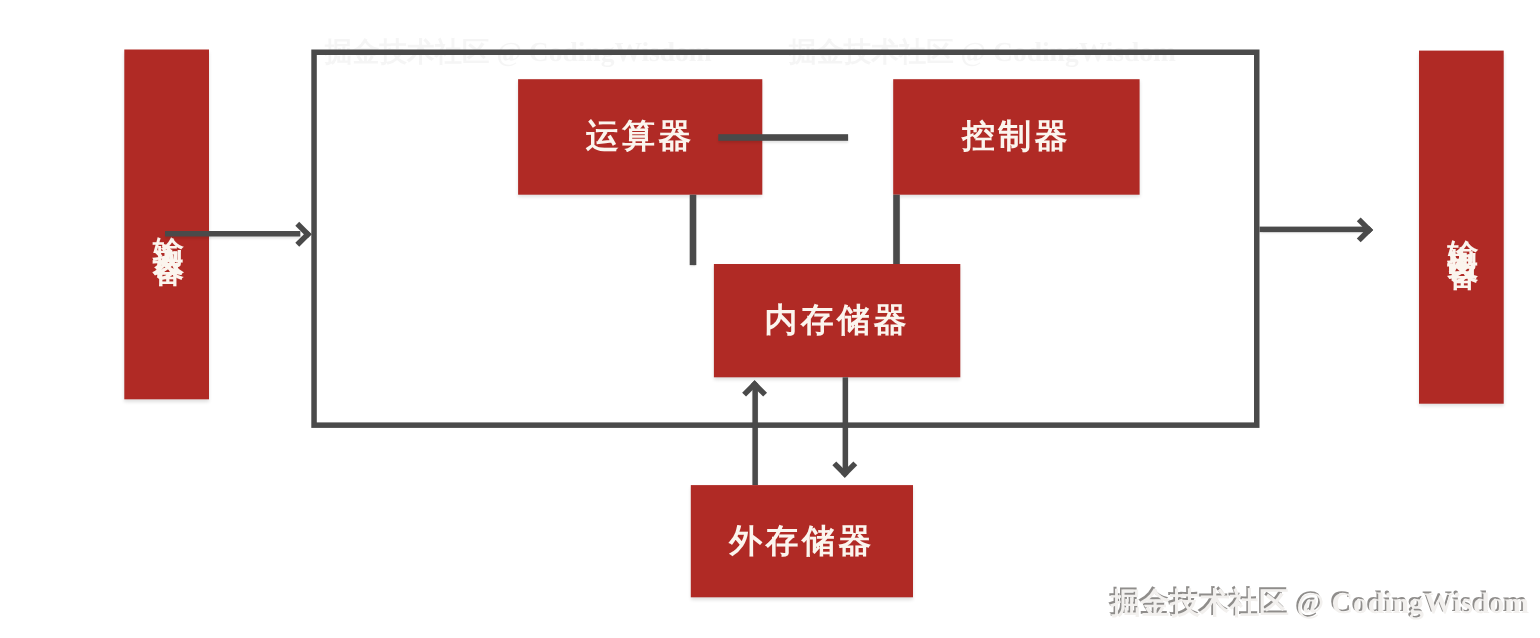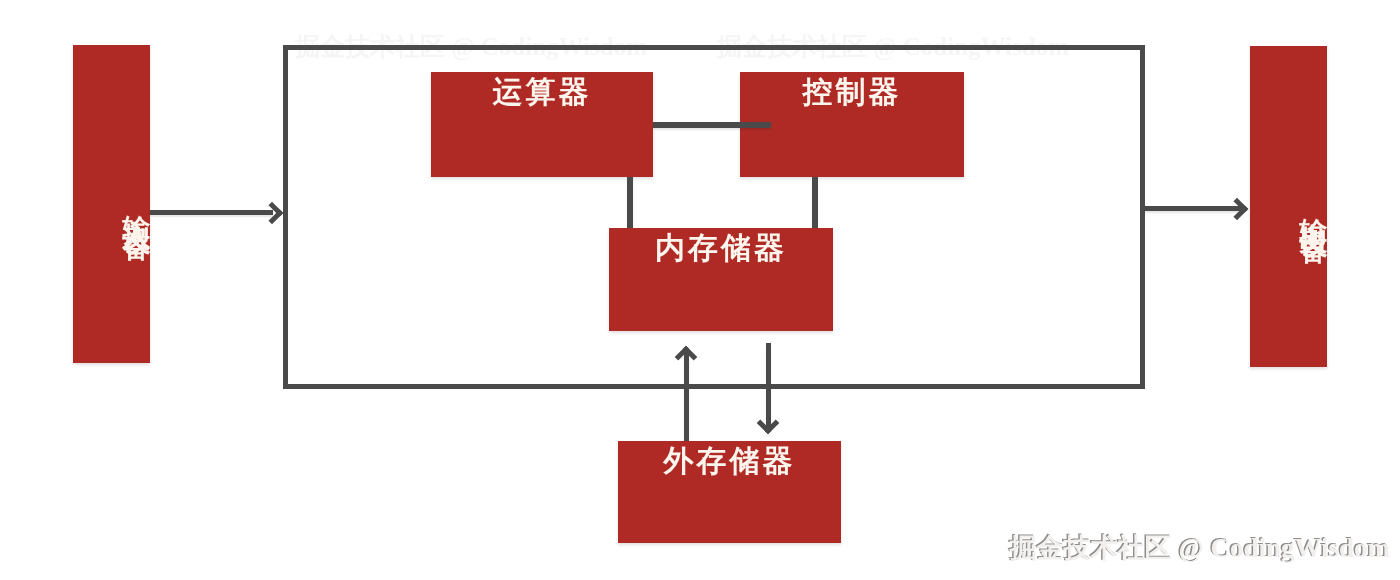--- a/index.html
+++ b/index.html
@@ -18,23 +18,25 @@
     background: var(--bg);
     overflow: hidden;
     font-family: Liberation Serif, serif;
   }
   
   .node {
     position: absolute;
     background: var(--node-fill);
     color: var(--node-text);
     display: flex;
+    align-items: center;
     justify-content: center;
     font-weight: bold;
     box-shadow: 0 2px 3px rgba(0,0,0,0.12);
+    margin-left: 40px;
   }
   .node-h { font-size: 30px; letter-spacing: 3px; }
   .node-v {
     writing-mode: vertical-rl;
     text-orientation: upright;
     font-size: 28px;
     letter-spacing: 6px;
     line-height: 1;
   }
   
@@ -103,41 +105,41 @@
     <span>输入设备</span>
   </div>
 
   <div class="conn" style="left:150px; top:210px; width:123px; height:5px;"></div>
   <div class="chev chev-right" style="left:264px; top:205px;"></div>
 
   <div class="node node-h" style="left:431px; top:72px; width:222px; height:105px;">
     <span>运算器</span>
   </div>
 
-  <div class="node node-h" style="left:740px; top:72px; width:224px; height:105px;">
+  <div class="node node-h" style="left:772px; top:72px; width:224px; height:105px;">
     <span>控制器</span>
   </div>
 
   <div class="conn" style="left:653px; top:122px; width:118px; height:6px;"></div>
 
   <div class="conn" style="left:627px; top:177px; width:6px; height:64px;"></div>
 
   <div class="conn" style="left:812px; top:177px; width:6px; height:64px;"></div>
 
-  <div class="node node-h" style="left:609px; top:228px; width:224px; height:103px;">
+  <div class="node node-h" style="left:609px; top:240px; width:224px; height:103px;">
     <span>内存储器</span>
   </div>
 
   <div class="conn" style="left:684px; top:351px; width:5px; height:90px;"></div>
   <div class="chev chev-up" style="left:678px; top:349px;"></div>
 
   <div class="conn" style="left:766px; top:343px; width:5px; height:85px;"></div>
   <div class="chev chev-down" style="left:760px; top:415px;"></div>
 
-  <div class="node node-h" style="left:618px; top:441px; width:223px; height:102px;">
+  <div class="node node-h" style="left:588px; top:441px; width:202px; height:102px;">
     <span>外存储器</span>
   </div>
 
   <div class="conn" style="left:1145px; top:206px; width:97px; height:5px;"></div>
   <div class="chev chev-right" style="left:1229px; top:201px;"></div>
 
   <div class="node node-v" style="left:1250px; top:46px; width:77px; height:321px;">
     <span>输出设备</span>
   </div>
 

